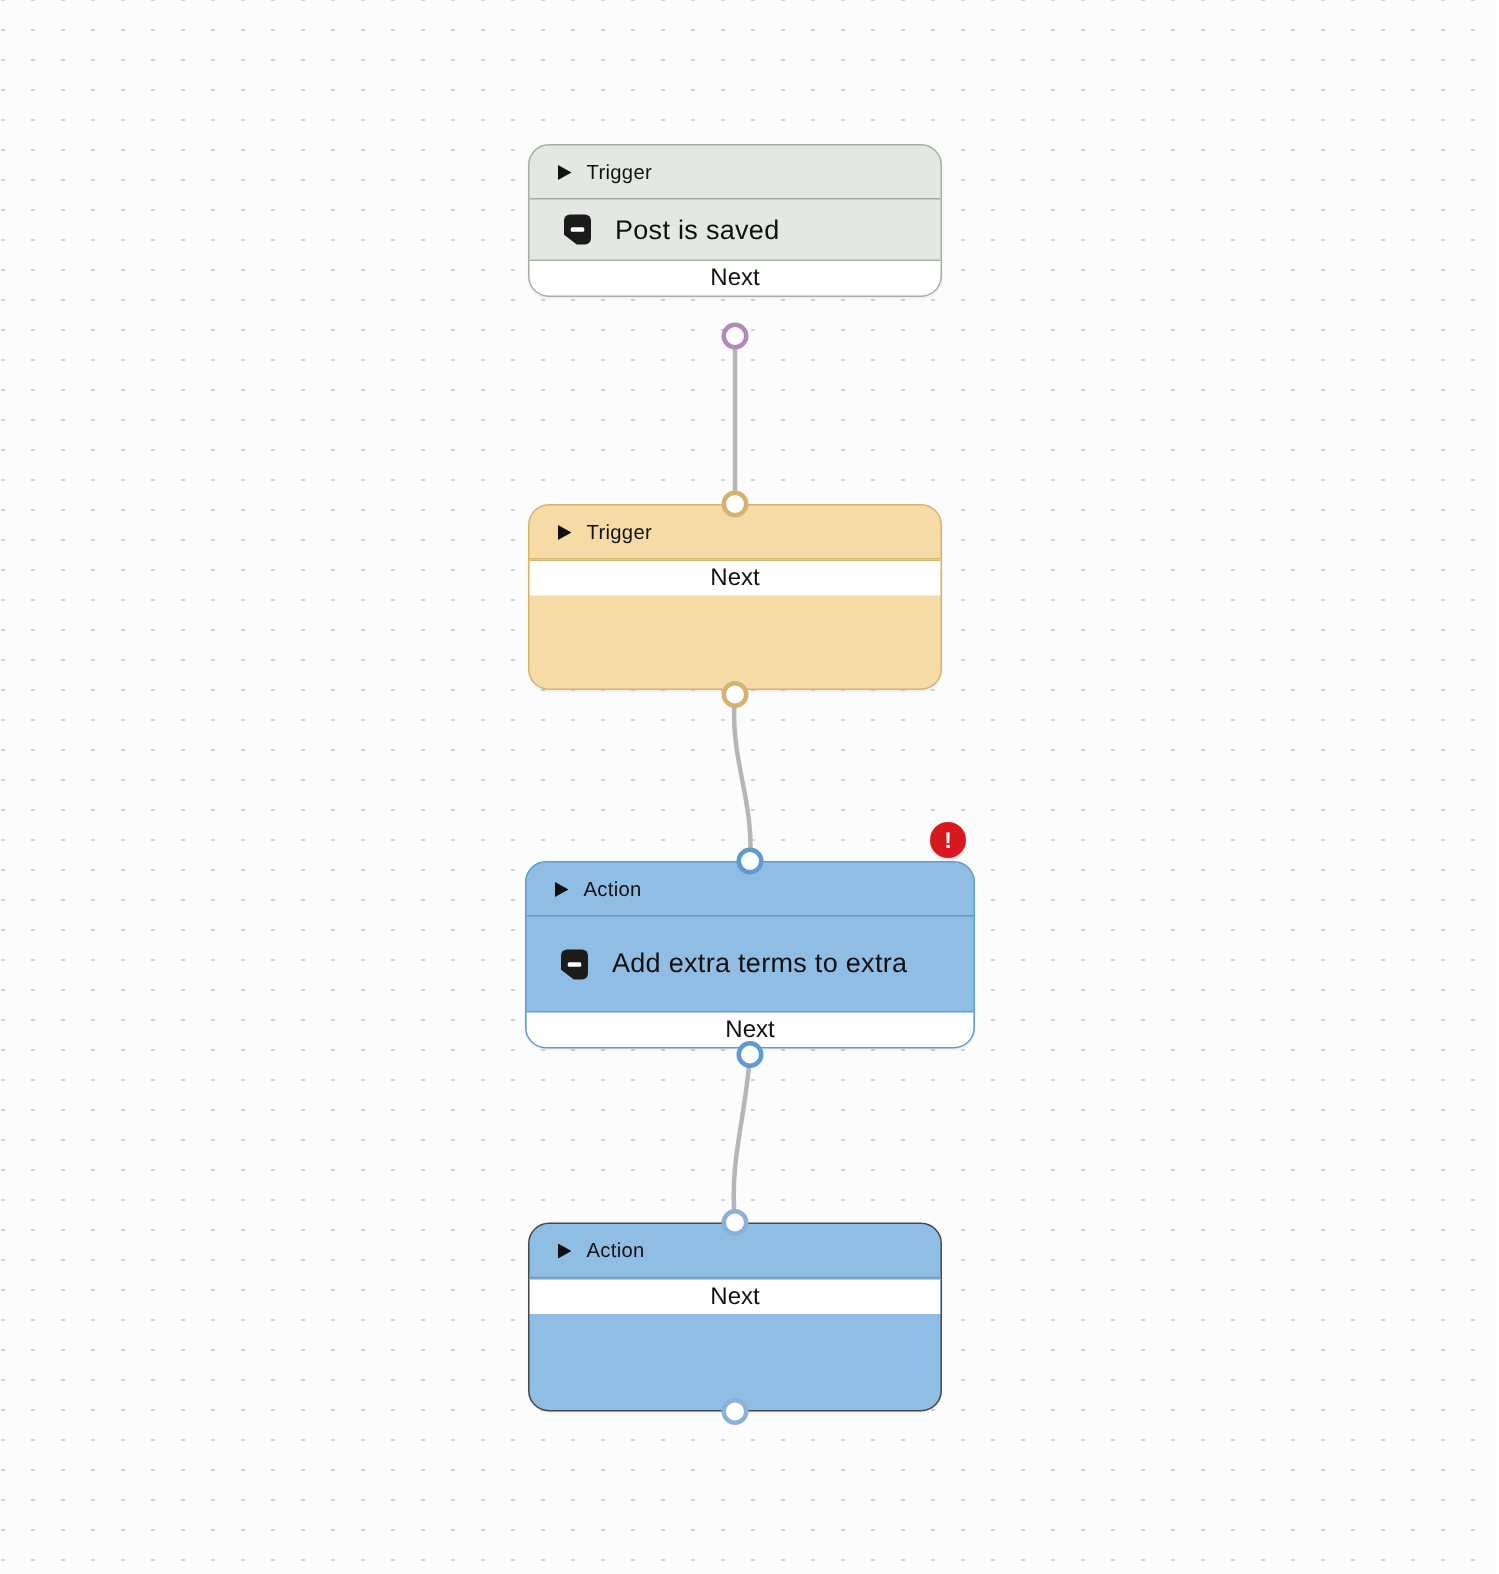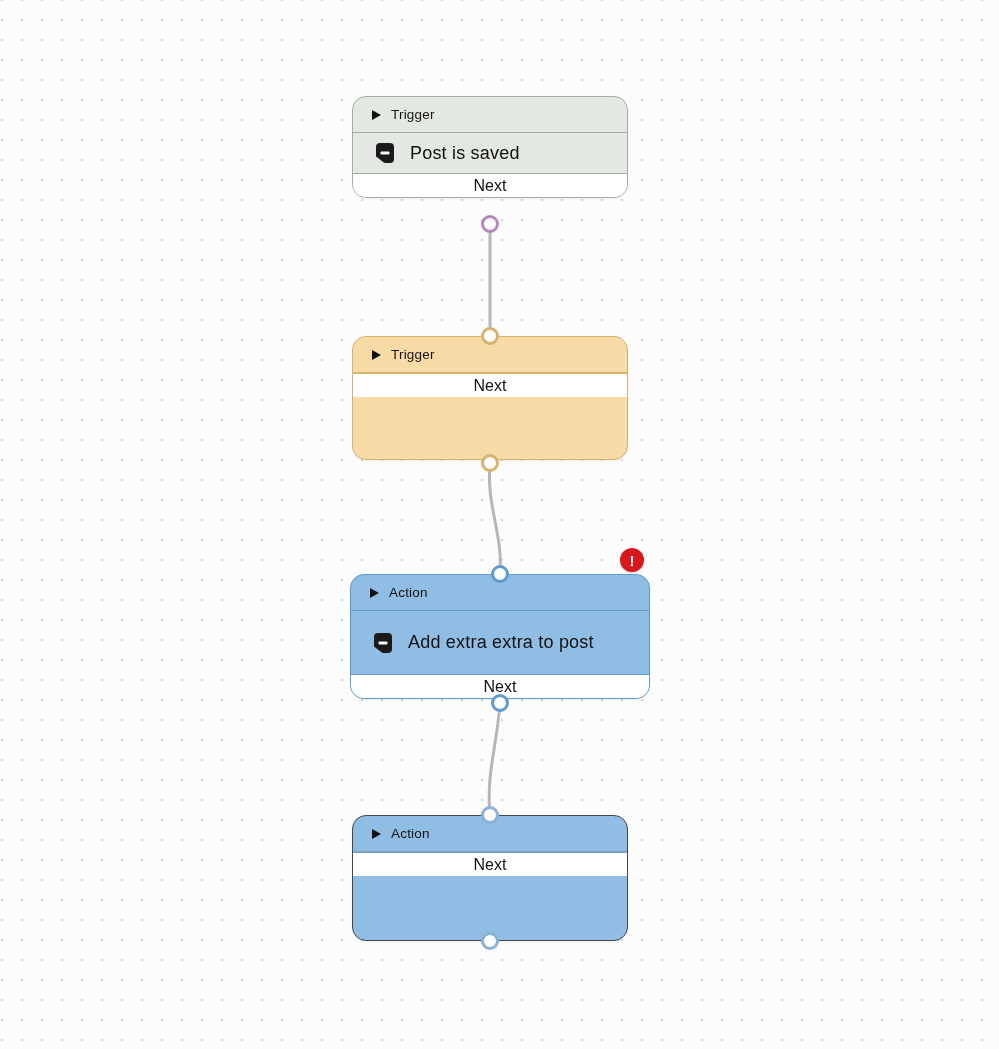--- a/index.html
+++ b/index.html
@@ -135,21 +135,21 @@
       </span>
       <span class="node-category">Action</span>
     </div>
     <div class="node-body">
       <span class="body-icon">
         <svg width="20" height="22" viewBox="0 0 20 22">
           <path d="M5 1 h10 a4 4 0 0 1 4 4 v12 a4 4 0 0 1 -4 4 H9.5 L1 14.5 V5 a4 4 0 0 1 4 -4 z" fill="#1b1b1b"></path>
           <rect x="5.5" y="9.5" width="9" height="3" rx="1" fill="#ffffff"></rect>
         </svg>
       </span>
-      <span class="node-title">Add extra extra to post</span>
+      <span class="node-title">Add extra terms to extra</span>
     </div>
     <div class="node-footer">
       <span class="next-label">Next</span>
     </div>
   </div>
 
   <div class="node" style="left: 352px; top: 815px; width: 276px; height: 126px; --fill: #90bde4; --border: #44474b; --divider: #7aa0c5;">
     <div class="node-header">
       <span class="tri-icon">
         <svg width="9" height="10" viewBox="0 0 9 10">

